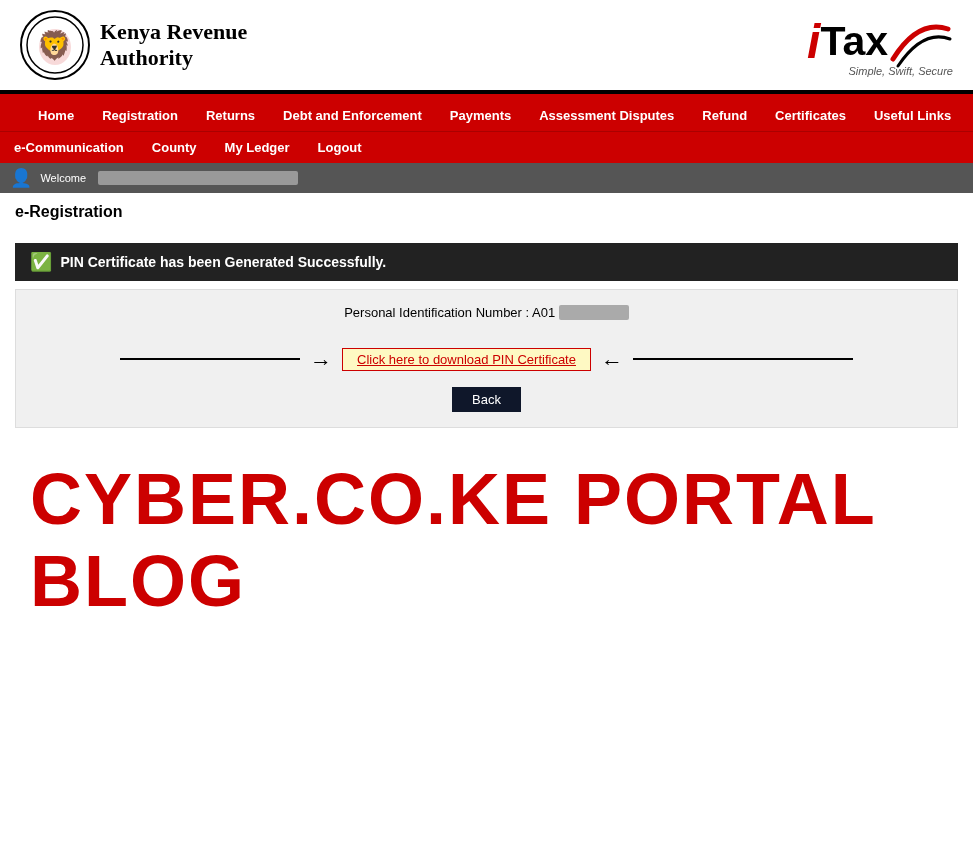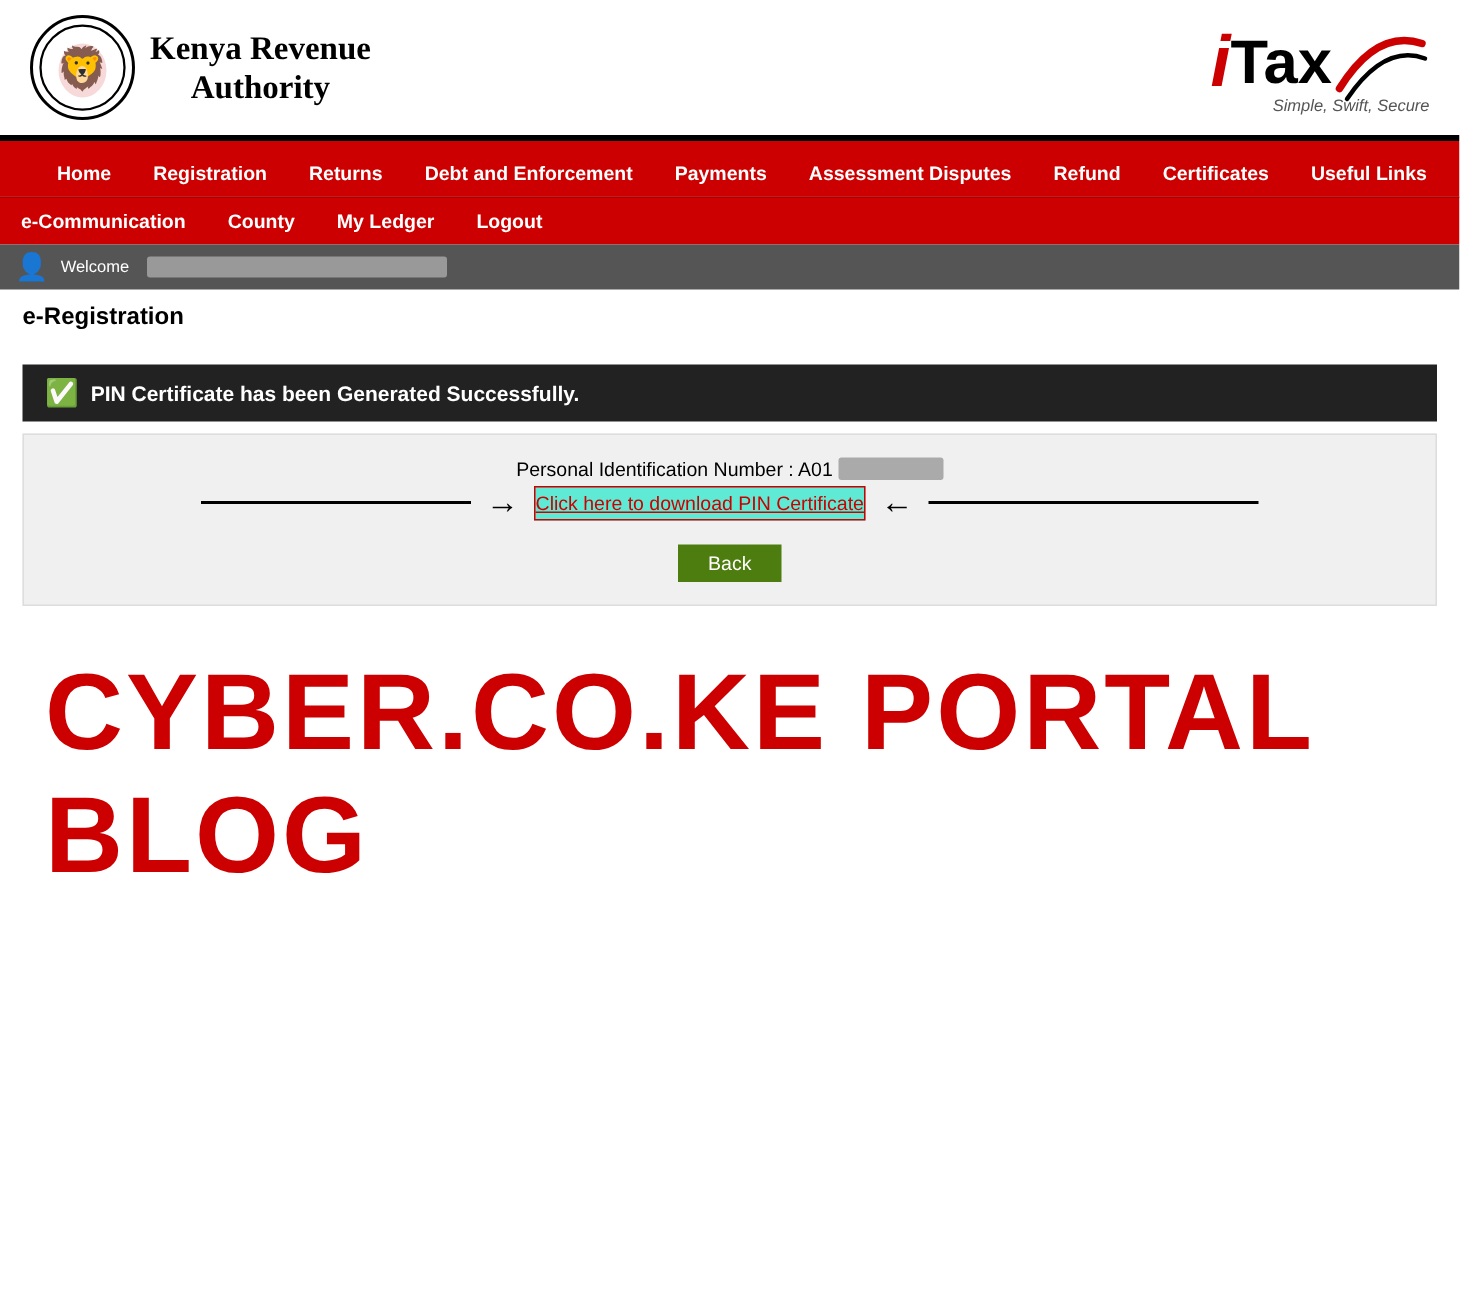--- a/index.html
+++ b/index.html
@@ -2,21 +2,21 @@
 <html><head>
   <meta charset="utf-8">
   <style>
     * { margin: 0; padding: 0; box-sizing: border-box; }
     body { font-family: Arial, sans-serif; background: #fff; width: 973px; min-height: 868px; overflow-x: hidden; }
 
     
     .header { display: flex; justify-content: space-between; align-items: center; padding: 10px 20px; background: #fff; border-bottom: 4px solid #000; }
     .kra-logo { display: flex; align-items: center; gap: 10px; }
     .kra-logo-circle { width: 70px; height: 70px; border-radius: 50%; border: 2px solid #000; overflow: hidden; display: flex; align-items: center; justify-content: center; background: #fff; }
-    .kra-text { display: flex; flex-direction: column; text-align: center; }
+    .kra-text { display: flex; flex-direction: column; }
     .kra-text span { font-size: 22px; font-weight: bold; color: #000; font-family: 'Times New Roman', serif; }
 
     
     .red-bar { height: 6px; background: #cc0000; }
 
     
     .nav-row1 { background: #cc0000; display: flex; align-items: stretch; padding-left: 24px; }
     .nav-row2 { background: #cc0000; display: flex; align-items: stretch; border-top: 1px solid #aa0000; }
     .nav-item { color: #fff; padding: 8px 14px; font-size: 13px; font-weight: bold; cursor: pointer; white-space: nowrap; display: flex; align-items: center; }
 
@@ -28,28 +28,28 @@
     
     .main-content { padding: 10px 15px; }
     .page-title { font-size: 16px; font-weight: bold; color: #000; margin-bottom: 22px; }
 
     
     .success-banner { background: #222; color: #fff; padding: 8px 15px; display: flex; align-items: center; gap: 8px; font-size: 14px; font-weight: bold; margin-bottom: 8px; }
     .success-icon { color: #00cc00; font-size: 18px; }
 
     
     .pin-section { background: #f0f0f0; padding: 15px; text-align: center; border: 1px solid #ddd; }
-    .pin-label { font-size: 13px; color: #000; margin-bottom: 2px; }
+    .pin-label { font-size: 13px; color: #000; margin-bottom: 26px; }
     .arrows-row { display: flex; align-items: center; justify-content: center; gap: 10px; margin-bottom: 10px; }
     .arrow-left { color: #000; font-size: 22px; }
     .arrow-right { color: #000; font-size: 22px; }
     .arrow-line-left { flex: 1; height: 2px; background: #000; max-width: 180px; }
     .arrow-line-right { flex: 1; height: 2px; background: #000; max-width: 220px; }
-    .download-link { display: inline-block; background: #5eead4; border: 1px solid #cc0000; color: #cc0000; padding: 3px 0; font-size: 13px; text-decoration: underline; cursor: pointer; }
-    .back-btn { background: #4d7c0f; color: #fff; border: none; padding: 5px 20px; font-size: 13px; cursor: pointer; margin-top: 15px; display: block; margin-left: auto; margin-right: auto; }
+    .download-link { display: inline-block; background: #fef9c3; border: 1px solid #cc0000; color: #cc0000; padding: 3px 14px; font-size: 13px; text-decoration: underline; cursor: pointer; }
+    .back-btn { background: #0f172a; color: #fff; border: none; padding: 5px 20px; font-size: 13px; cursor: pointer; margin-top: 15px; display: block; margin-left: auto; margin-right: auto; }
 
     
     .watermark { padding: 30px 15px; }
     .watermark-text { font-size: 72px; font-weight: 900; color: #cc0000; letter-spacing: 2px; font-family: Arial Black, sans-serif; }
 
     
     .itax-container { display: flex; align-items: center; }
   </style>
 </head>
 <body>

